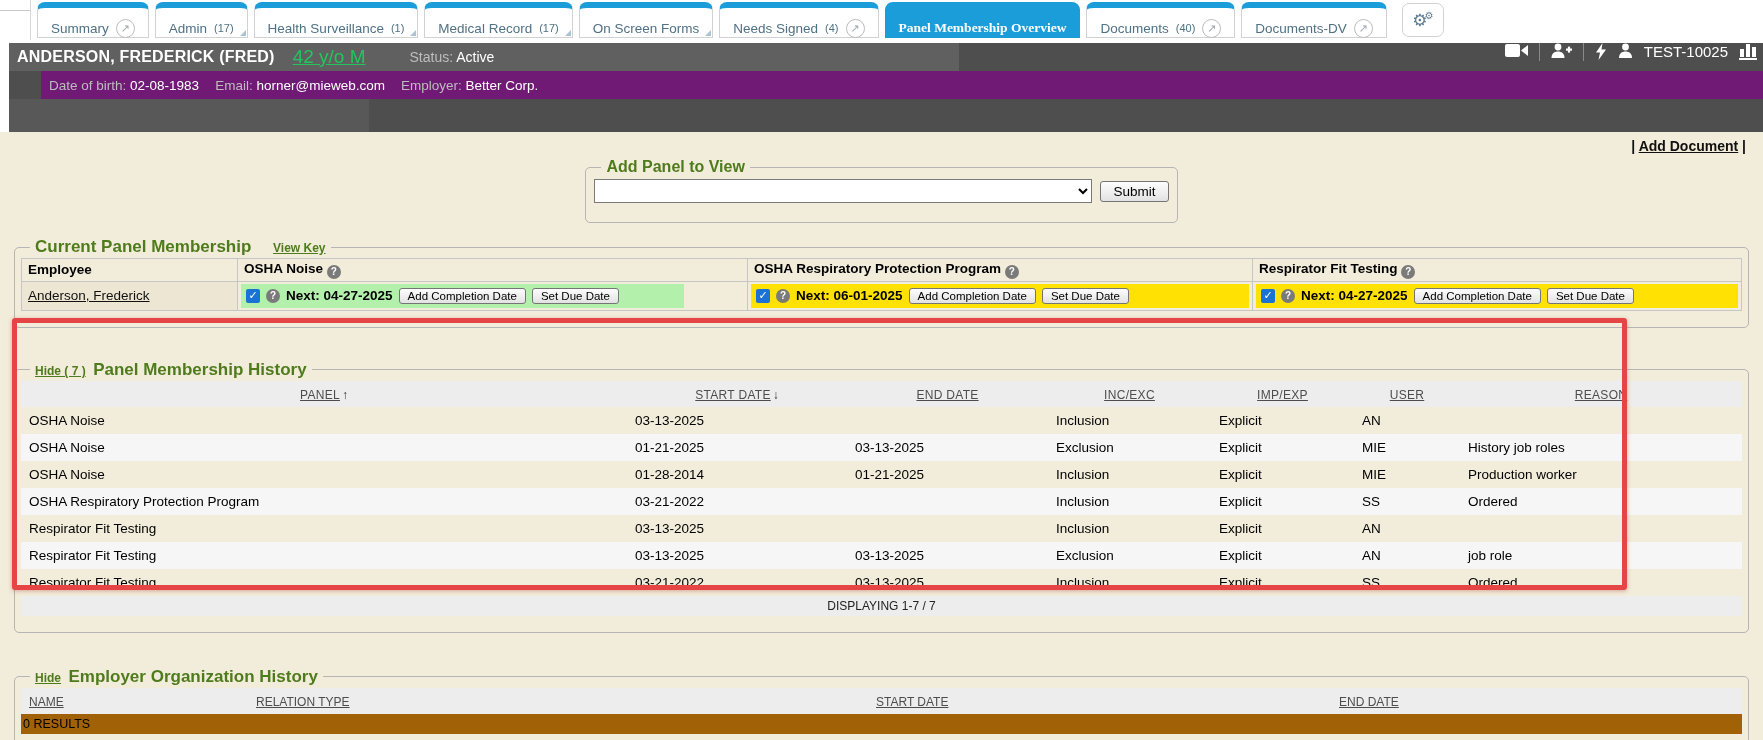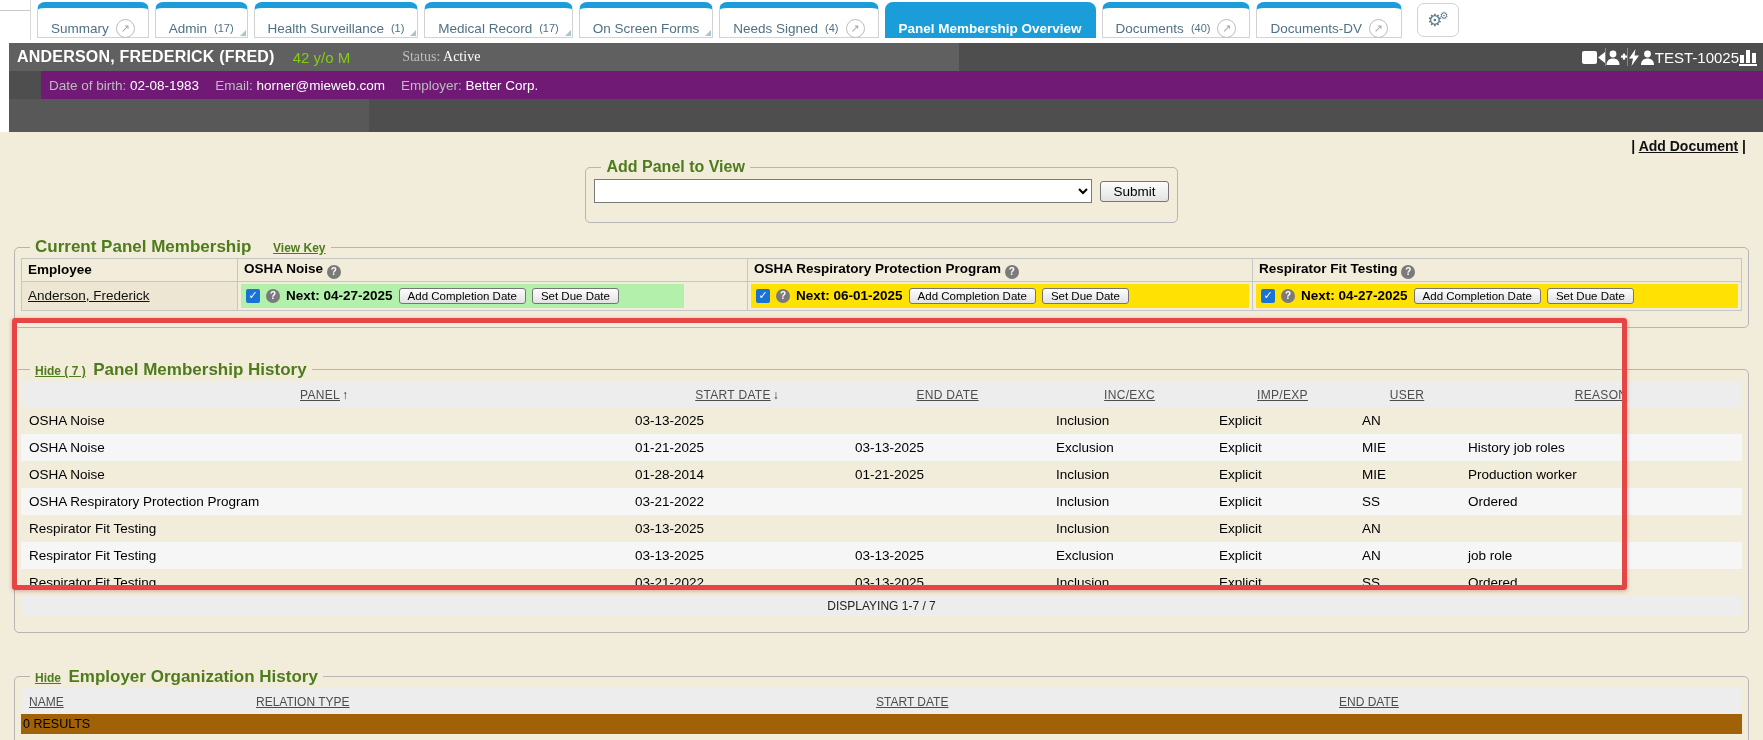--- a/index.html
+++ b/index.html
@@ -10,44 +10,44 @@
   
   .rail-tick { position:absolute; left:0; width:30px; border-top:1px solid #c9c9c9; }
   .rail-v { position:absolute; left:30px; top:0; height:40px; border-left:1px solid #d8d8d8; }
 
   
   .tabbar { position:absolute; top:2px; left:37px; display:flex; align-items:flex-end; gap:6px; }
   .tab { position:relative; display:flex; align-items:center; gap:7px; height:36px; padding:12px 13px 1px;
          background:#fff; border:1px solid #d2d2d2; border-top:6px solid #1b9dd9;
          border-radius:8px 8px 0 0; color:#4f7184; font-size:13.5px; white-space:nowrap; cursor:pointer; }
   .tab .count { font-size:11px; color:#4f7184; }
-  .tab.active { background:#1b9dd9; border-color:#1b9dd9; color:#fff; font-weight:bold; }
+  .tab.active { background:#1b9dd9; border-color:#1b9dd9; color:#fff; font-weight:bold;font-family:Liberation Serif, serif; }
   .popout { width:19px; height:19px; border:1px solid #bcbcbc; border-radius:50%; background:#fff;
             display:flex; align-items:center; justify-content:center; font-size:11px; color:#9aa7ad; }
   .fold { position:absolute; right:1px; bottom:1px; width:0; height:0;
           border-bottom:6px solid #aac4d2; border-left:6px solid transparent; }
   .gear-btn { height:34px; min-width:42px; margin-left:9px; margin-bottom:1px; background:#fff;
               border:1px solid #d2d2d2; border-radius:7px; color:#5e7d8f; font-size:17px;
               display:flex; align-items:center; justify-content:center; cursor:pointer; }
   .gear-btn .gear-small { font-size:10px; margin:-10px 0 0 -3px; }
 
   
   .band { position:absolute; top:43px; left:9px; width:1754px; height:89px; background:#4e4e4e; }
   .band-row1 { position:absolute; top:0; left:0; width:100%; height:28px; background:#4e4e4e; }
   .band-row1-inner { position:absolute; top:0; left:0; width:950px; height:28px; background:#606060; }
   .band-row2 { position:absolute; top:28px; left:0; width:100%; height:28px; background:#701a75;margin-left:32px; }
   .band-notch { position:absolute; top:56px; left:0; width:360px; height:33px; background:#585858; }
   .r1text { position:absolute; top:0; left:8px; height:28px; display:flex; align-items:center; gap:18px; }
   .p-name { color:#fff; font-size:16px; font-weight:bold; letter-spacing:.2px; }
-  .p-agesex { color:#84cc16; font-size:15px; }
-  .p-statuswrap { font-size:14px; margin-left:34px;font-family:Liberation Serif, serif; }
+  .p-agesex { color:#22c55e; font-size:19px;text-decoration:underline; }
+  .p-statuswrap { font-size:14px; margin-left:26px; }
   .g-label { color:#bdbdbd; }
   .g-value { color:#fff; }
   .r2text { position:absolute; top:0; left:8px; height:28px; display:flex; align-items:center; gap:16px; font-size:13.5px; }
-  .toolbar { position:absolute; top:0; right:6px; height:28px; display:flex; align-items:center; }
+  .toolbar { position:absolute; top:0; right:6px; height:28px; display:flex; align-items:flex-start; gap:11px; }
   .tb-sep { width:1px; height:18px; background:#8a8a8a; }
   .tb-id { color:#fff; font-size:15px; }
   .tb-icon { display:flex; align-items:center; cursor:pointer; }
   .chart-underline { border-bottom:2px solid #fff; padding-bottom:1px; }
 
   
   .content { position:absolute; top:132px; left:0; width:1763px; height:608px; background:#f2ecda; }
   .add-doc { text-align:right; padding:6px 17px 0 12px; font-size:14px; font-weight:bold; color:#111; }
   .add-doc a { color:#111; text-decoration:underline; cursor:pointer; }
 

